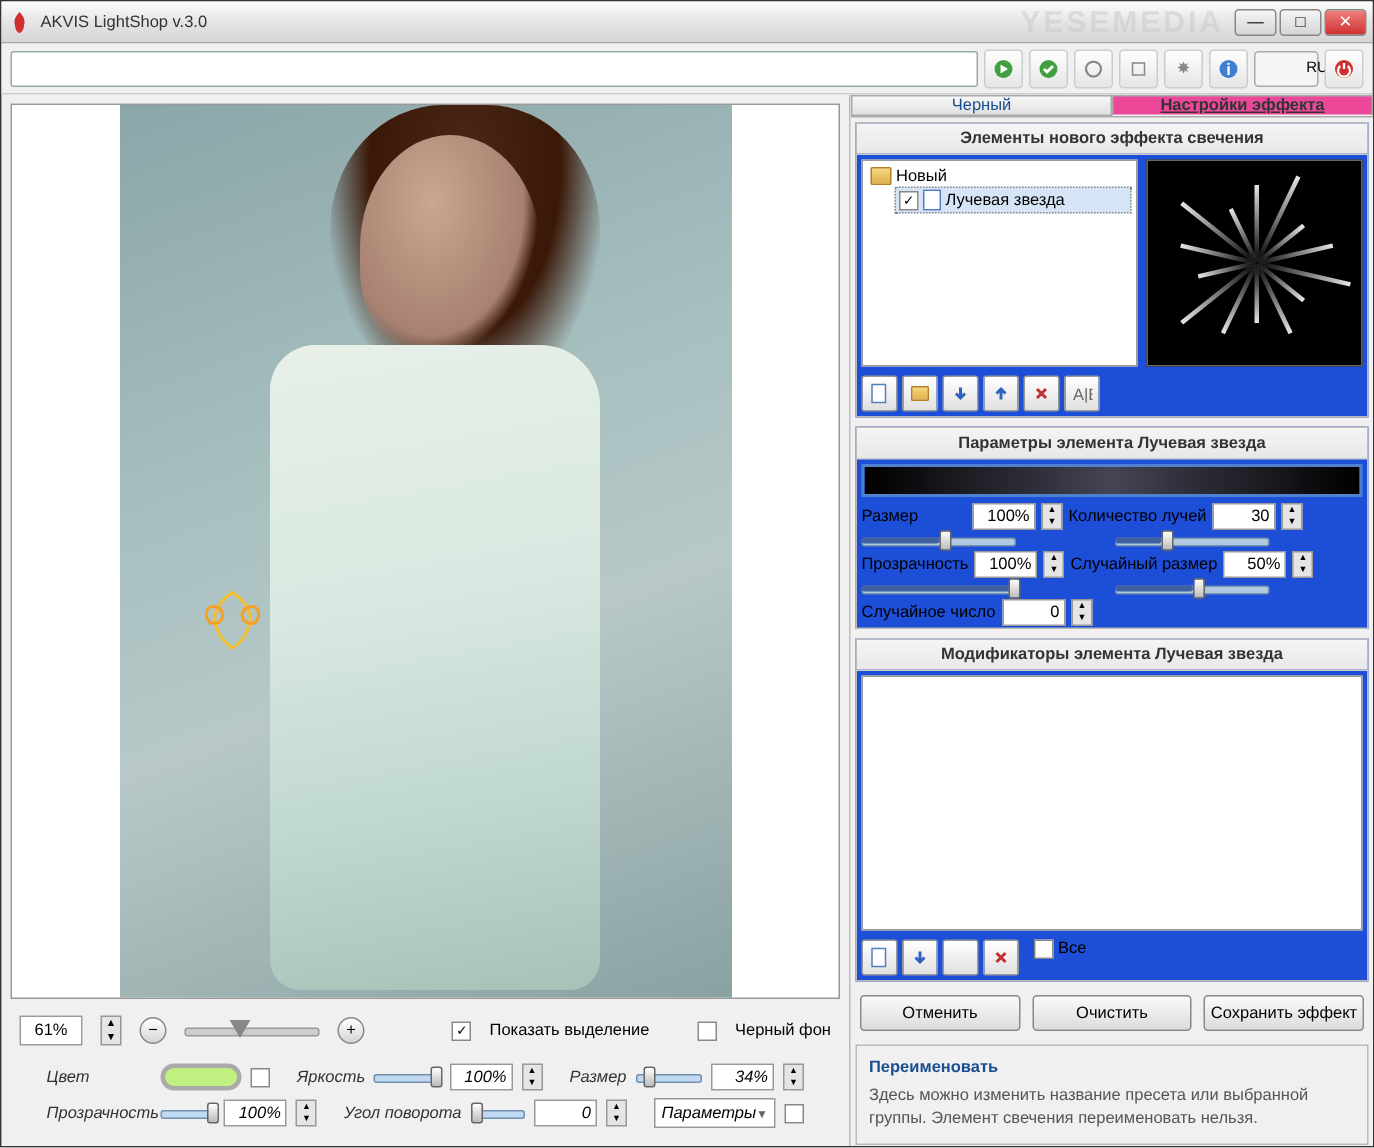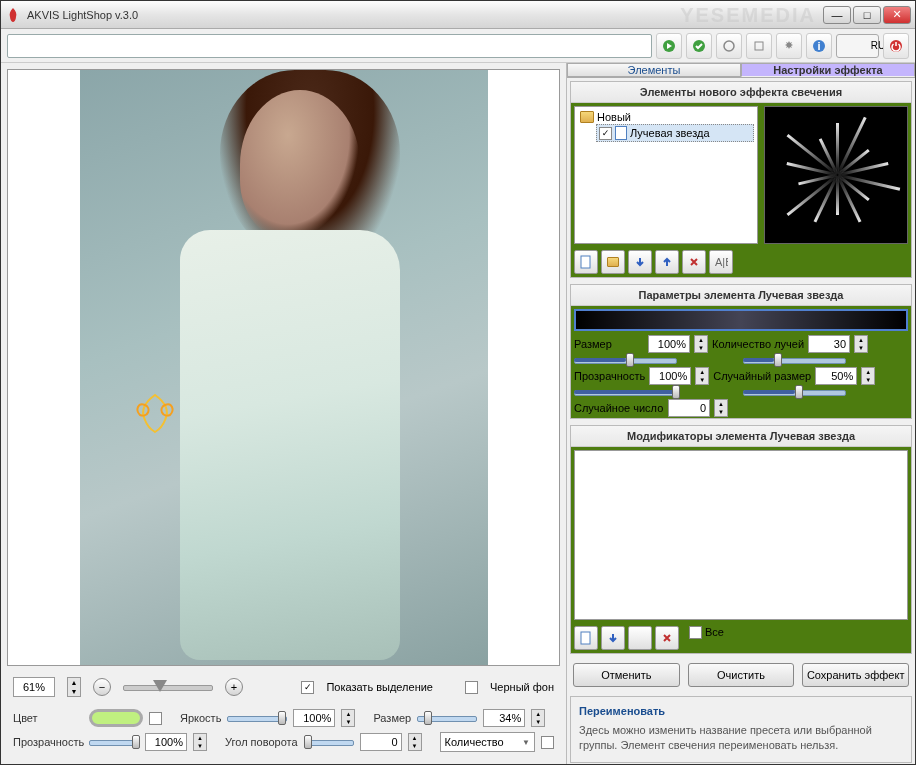--- a/index.html
+++ b/index.html
@@ -30,40 +30,40 @@
 .zoombar { height: 30px; display: flex; align-items: center; gap: 12px; padding: 2px 6px; margin: 0 6px; }
 .zval { width: 42px; height: 20px; background: white; border: 1px solid #999; text-align: center; line-height: 18px; }
 .zspin { width: 14px; height: 20px; background: #e5e5e5; border: 1px solid #999; display: flex; flex-direction: column; }
 .zspin div { flex: 1; display: flex; align-items: center; justify-content: center; font-size: 7px; cursor: pointer; }
 .zbtn { width: 18px; height: 18px; border: 1px solid #888; border-radius: 9px; background: linear-gradient(#fff,#d5d5d5); display: flex; align-items: center; justify-content: center; cursor: pointer; }
 .zslide { width: 90px; height: 14px; position: relative; }
 .zslide::before { content:''; position:absolute; top:5px; left:0; right:0; height:4px; background:#ccc; border:1px solid #999; border-radius:2px; }
 .zthumb { position:absolute; top:0; left:30px; width:0; height:0; border-left:7px solid transparent; border-right:7px solid transparent; border-top:12px solid #888; }
 .chk { width: 13px; height: 13px; border: 1px solid #888; background: white; display: inline-flex; align-items: center; justify-content: center; font-size: 9px; }
 
-.colorbar { padding: 4px 6px; margin: 0 6px 6px; }
+.colorbar { padding: 4px 6px; margin: 0 24px 6px; font-style: italic; }
 .crow { display: flex; align-items: center; gap: 6px; height: 24px; }
 .cswatch { width: 54px; height: 18px; background: #c0f080; border: 3px solid #aaa; border-radius: 9px; cursor: pointer; }
 .slbl { color: #333; }
 .sval { width: 42px; height: 18px; background: white; border: 1px solid #999; text-align: right; padding: 0 3px; line-height: 16px; }
 .sspin { width: 14px; height: 18px; background: #e5e5e5; border: 1px solid #999; display: flex; flex-direction: column; }
 .sspin div { flex:1; font-size: 6px; display:flex; align-items:center; justify-content:center; cursor:pointer; }
 .str { flex: 1; height: 12px; position: relative; }
 .str::before { content:''; position:absolute; top:4px; left:0; right:0; height:4px; background:#c0d8f0; border:1px solid #7090b0; border-radius:2px; }
 .sth { position:absolute; top:-1px; width:8px; height:14px; background:linear-gradient(#fff,#bbb); border:1px solid #666; border-radius:2px; }
 .combo { height: 20px; background: white; border: 1px solid #999; display: flex; align-items: center; padding: 0 4px; cursor: pointer; }
 .combo .dd { margin-left: auto; font-size: 8px; color: #666; }
 
 .right { width: 348px; background: #f0f0f0; display: flex; flex-direction: column; overflow-y: auto; }
 .tabs { display: flex; height: 24px; border-bottom: 1px solid #aaa; }
 .tab { flex: 1; border: 1px solid #aaa; background: linear-gradient(#f8f8f8,#e0e0e0); display: flex; align-items: center; justify-content: center; cursor: pointer; color: #1a4d8f; }
-.tab.active { background: #c4b5fd; border-bottom: 1px solid #f0f0f0; font-weight: bold; color: #333; }
+.tab.active { background: #ec4899; border-bottom: 1px solid #f0f0f0; font-weight: bold; color: #333; text-decoration: underline; }
 
 .panel-title { text-align: center; font-weight: bold; padding: 4px 0; color: #333; background: linear-gradient(#f5f5f5,#e8e8e8); border-bottom: 1px solid #ccc; }
-.panel { border: 1px solid #bbb; margin: 3px; background: #4d7c0f; }
+.panel { border: 1px solid #bbb; margin: 3px; background: #1d4ed8; }
 
 .eltree-row { display: flex; height: 144px; }
 .tree { flex: 1; background: white; border: 1px solid #999; margin: 3px; padding: 3px; }
 .tree-item { display: flex; align-items: center; gap: 3px; padding: 1px 2px; }
 .tree-item.sel { background: #d5e5f5; border: 1px dotted #888; }
 .tree-item.child { margin-left: 18px; }
 .folder-ico { width: 14px; height: 12px; background: linear-gradient(#f5d77a,#e0b050); border: 1px solid #b08020; border-radius: 1px; }
 .page-ico { width: 12px; height: 14px; background: white; border: 1px solid #5080c0; position: relative; }
 .preview { width: 144px; height: 138px; background: black; border: 1px solid #666; margin: 3px; display: flex; align-items: center; justify-content: center; }
 .starburst { width: 120px; height: 120px; position: relative; }
@@ -229,31 +229,31 @@
           <div class="str" style="max-width:50px">
               <div class="sth" style="left:0"></div>
             </div>
           <div class="sval">0</div>
           <div class="sspin">
               <div>▲</div>
               <div>▼</div>
             </div>
           <div style="width:6px"></div>
           <div class="combo" style="flex:1;max-width:110px">
-              <span>Количество</span>
+              <span>Параметры</span>
               <span class="dd">▼</span>
             </div>
           <div class="chk"></div>
         </div>
       </div>
     </div>
 
     <div class="right">
       <div class="tabs">
-        <div class="tab">Элементы</div>
+        <div class="tab">Черный</div>
         <div class="tab active">Настройки эффекта</div>
       </div>
 
       <div class="panel">
         <div class="panel-title">Элементы нового эффекта свечения</div>
         <div class="eltree-row">
           <div class="tree">
             <div class="tree-item">
               <span class="folder-ico"></span>
               <span>Новый</span>

